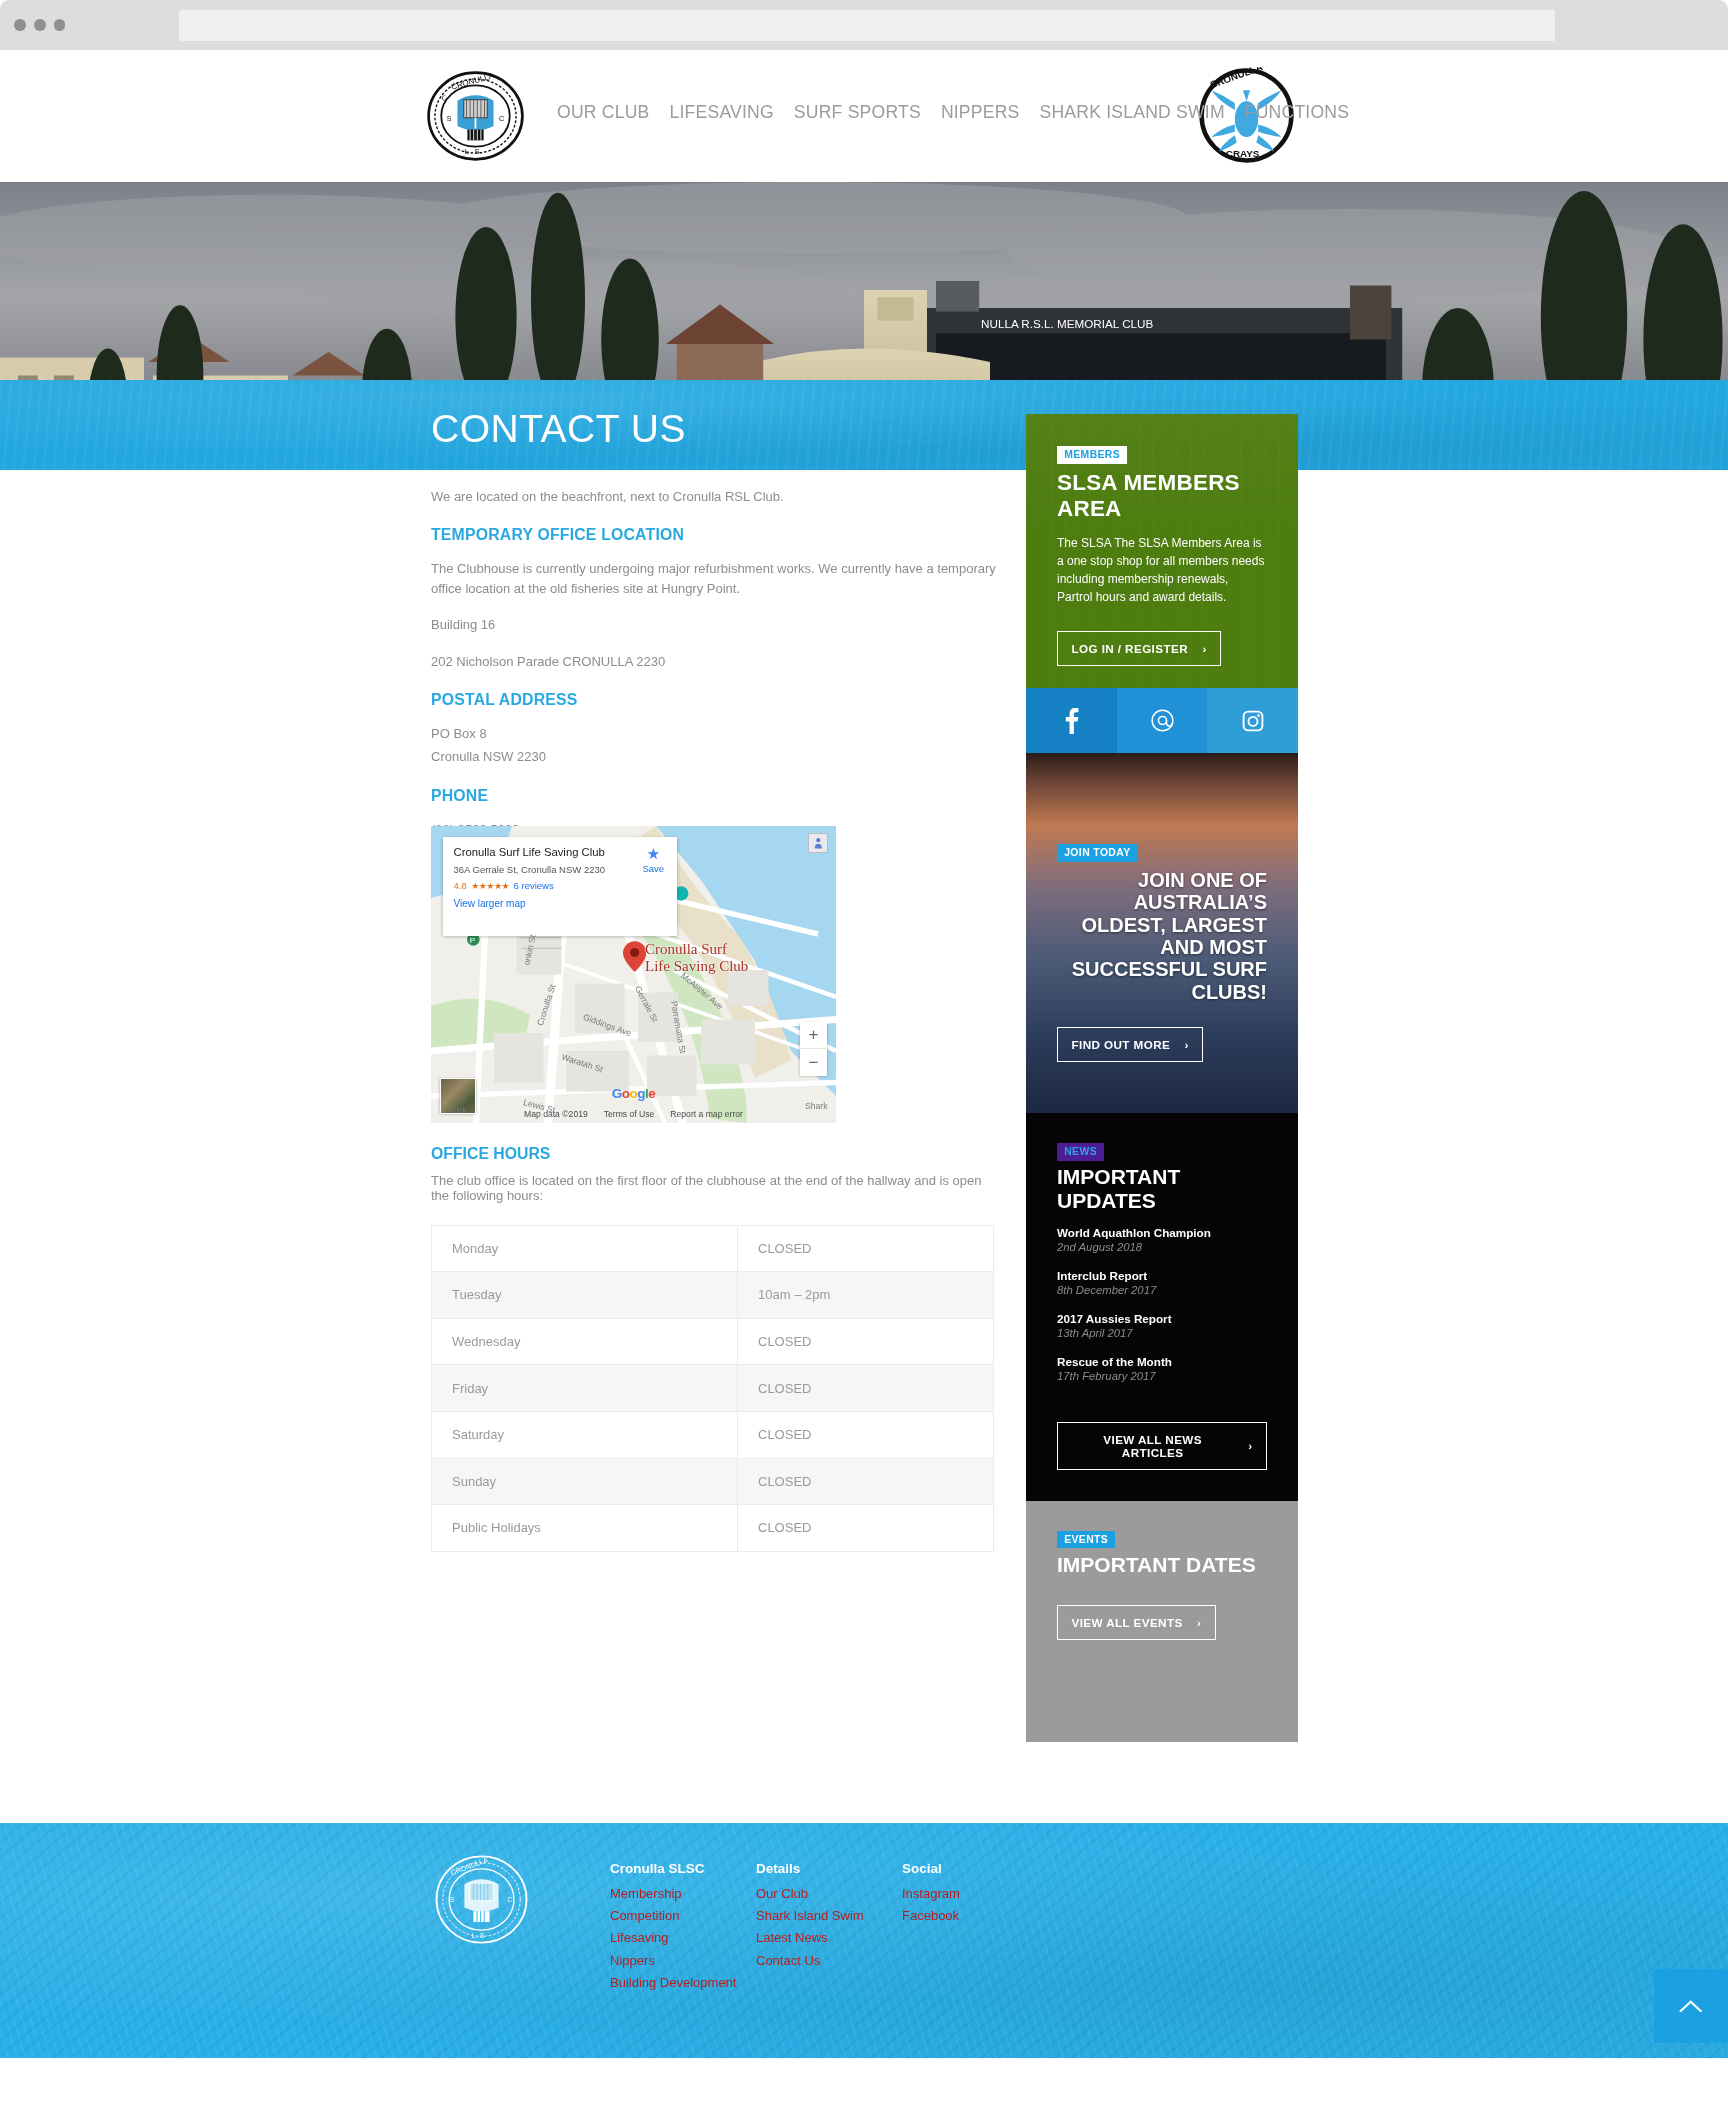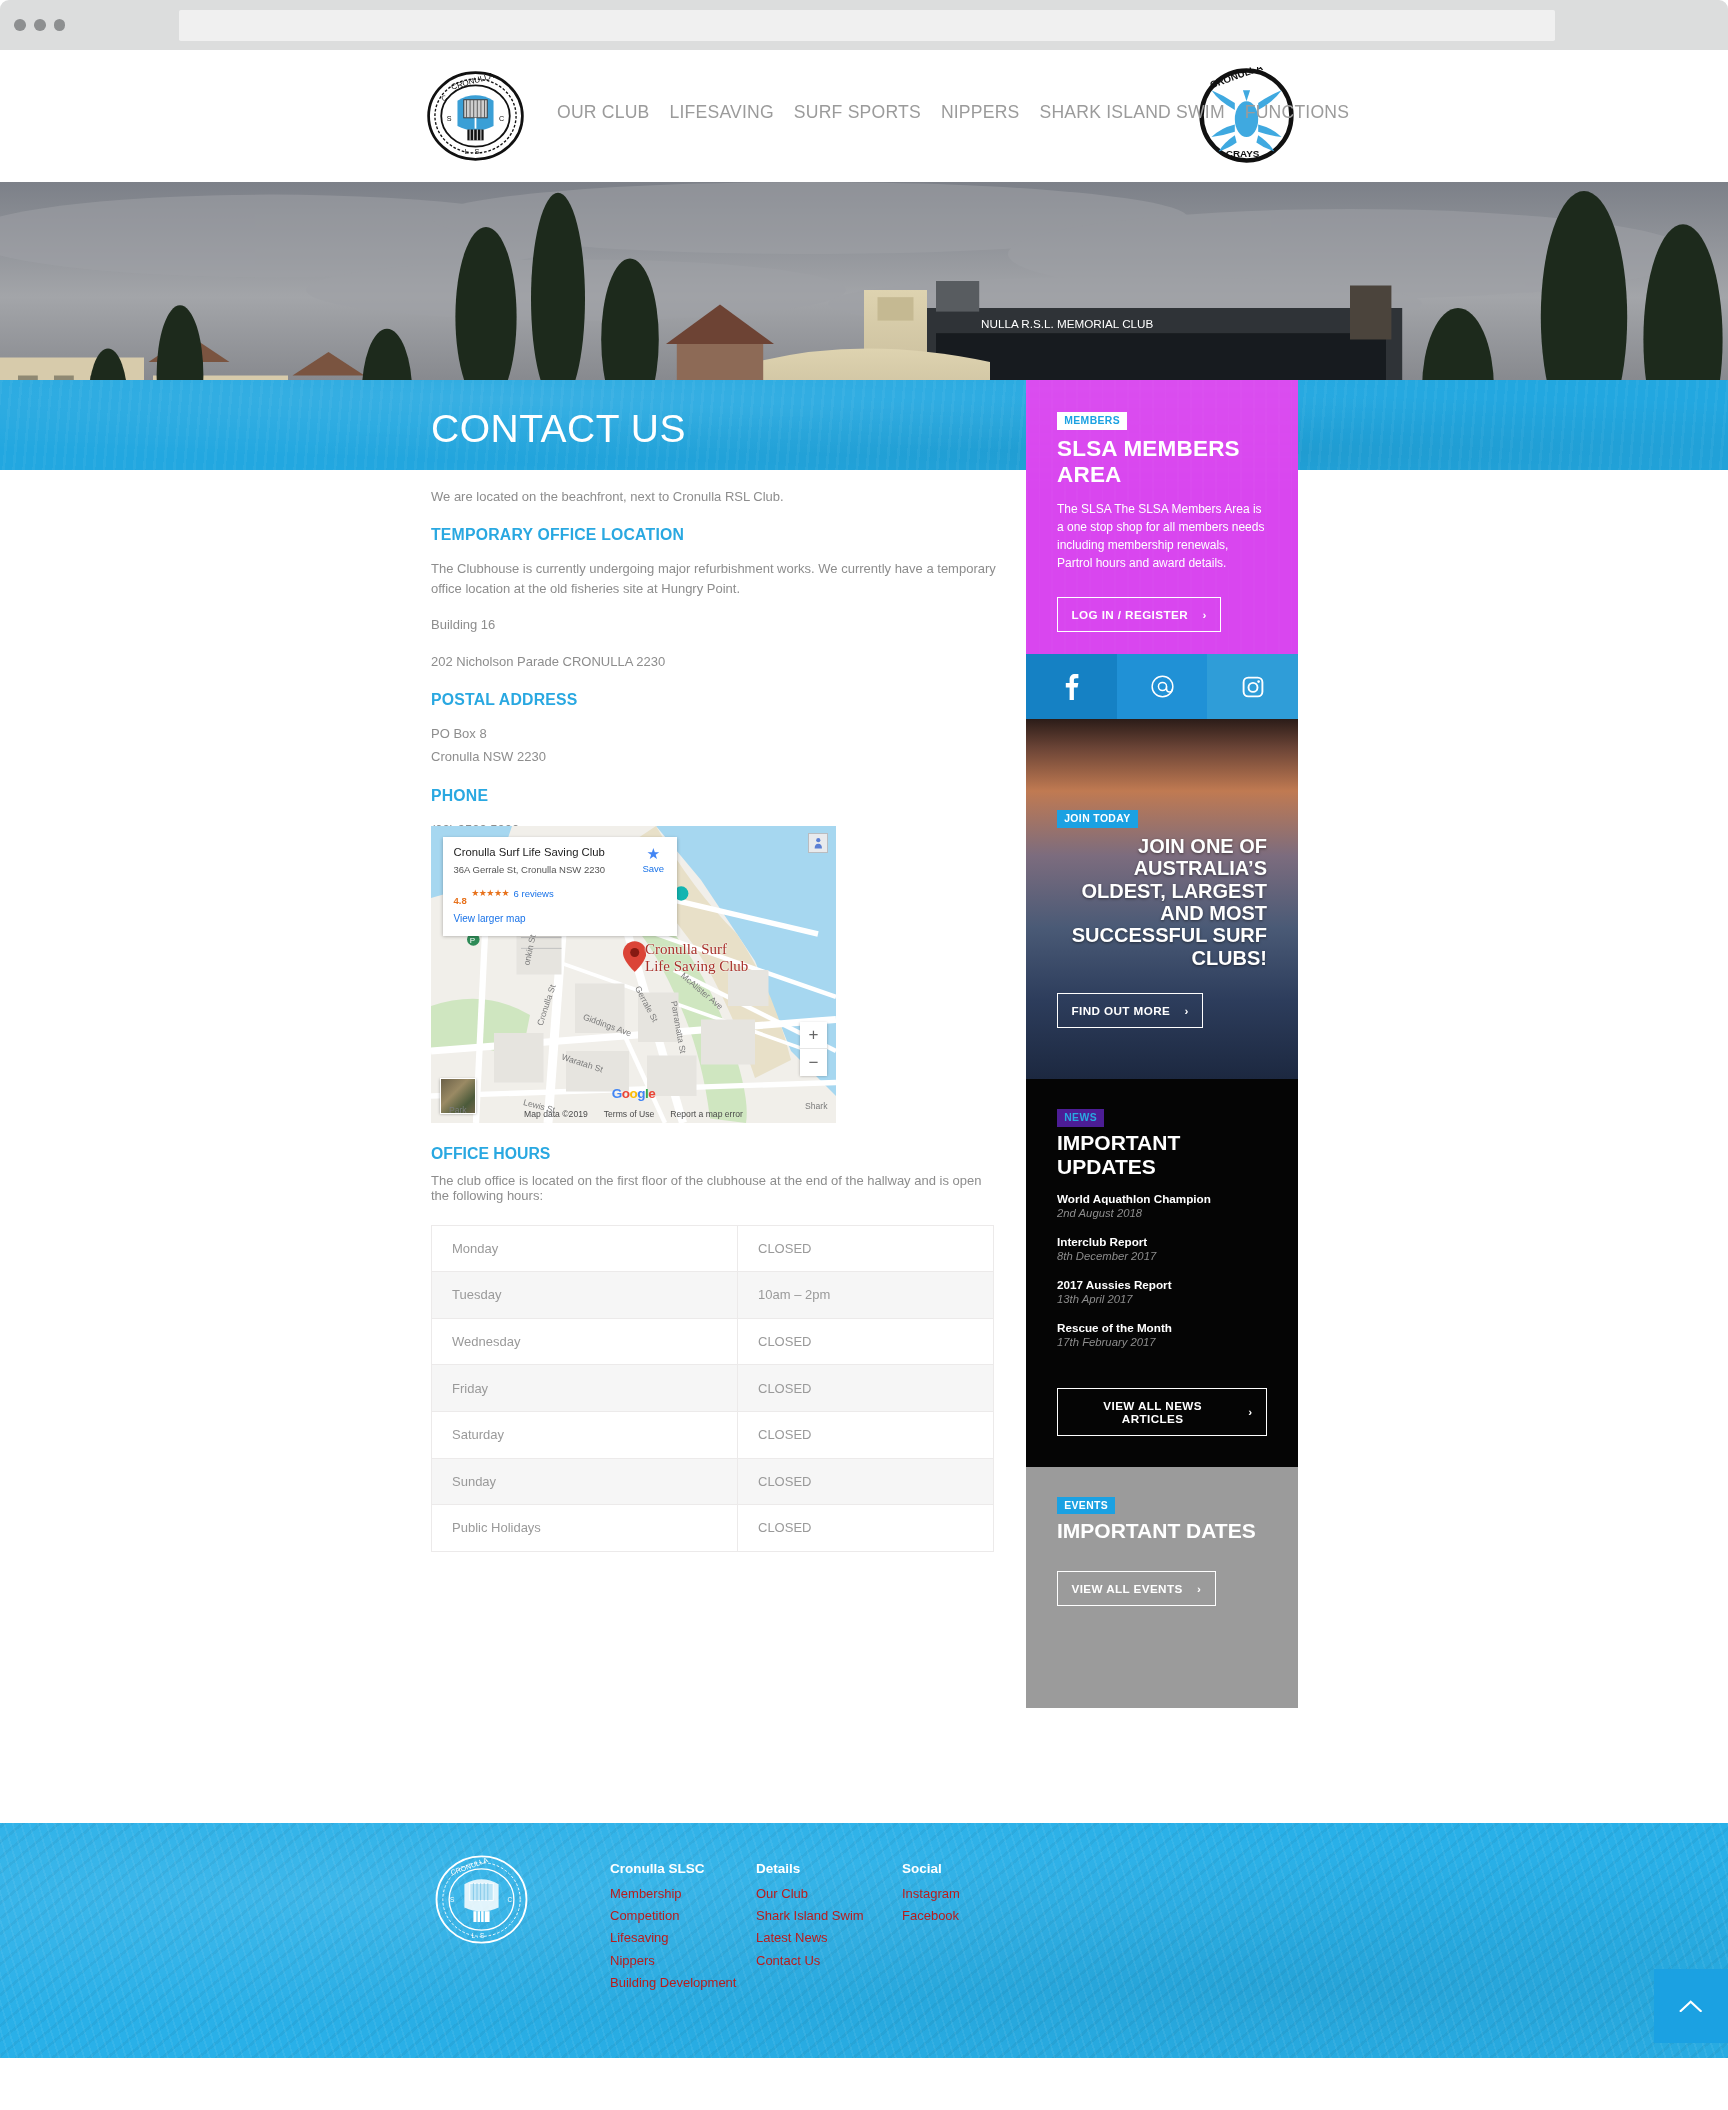--- a/index.html
+++ b/index.html
@@ -85,21 +85,21 @@
     width: 405px; height: 297px; overflow: hidden; background: #e8e6e1;
   }
   .map-bg { position: absolute; inset: 0; }
   .map-card {
     position: absolute; left: 11.7px; top: 10.8px; width: 234px; height: 99px;
     background: #fff; box-shadow: 0 0.9px 3.6px rgba(0,0,0,.3); padding: 9px 10.8px;
   }
   .mc-title { font-size: 11.3px; color: #222; line-height: 1.2; }
   .mc-addr { font-size: 9.5px; color: #555; margin-top: 4.5px; }
   .mc-rate { margin-top: 5.4px; font-size: 9.5px; display: flex; align-items: center; gap: 4.5px; }
-  .mc-num { color: #e7711b; font-weight: 700; margin-top: 15px; }
+  .mc-num { color: #e7711b; font-weight: 400; }
   .mc-stars { color: #e7711b; font-size: 9px; letter-spacing: -0.5px; }
   .mc-rev { color: #1a73e8; }
   .mc-larger { margin-top: 6.3px; font-size: 10px; color: #1a73e8; }
   .mc-save { position: absolute; right: 12.6px; top: 9px; text-align: center; }
   .mc-star { color: #4285f4; font-size: 15.3px; line-height: 1; }
   .mc-savetxt { color: #1a73e8; font-size: 9.5px; margin-top: 1.8px; }
   .pegman {
     position: absolute; right: 8px; top: 7.2px; width: 20px; height: 20px;
     background: #e8eaed; border: 0.9px solid #b9bcc0;
     display: flex; align-items: center; justify-content: center;
@@ -147,22 +147,22 @@
     border: 0.9px solid #eceaea; padding: 15.3px 20px;
     color: #9a9a9a; font-size: 13px;
   }
   table.hours tr:nth-child(even) td { background: #f6f6f6; }
   table.hours td:first-child { width: 306px; }
 
   
   .sidebar { position: absolute; left: 1026px; top: 380px; width: 272px; }
 
   .sb-members {
-    position: relative; height: 274px; background: #d946ef; overflow: hidden;
-    padding: 31px 31px 0 31px; color: #fff;
+    position: relative; height: 274px; background: #4d7c0f; overflow: hidden;
+    padding: 31px 31px 0 31px; color: #fff; margin-top: 34px;
   }
   .sb-members::before{
     content:""; position:absolute; inset:0; opacity:.16;
     background:
       linear-gradient(180deg, rgba(255,255,255,.25), rgba(255,255,255,0) 45%),
       repeating-linear-gradient(90deg, rgba(255,255,255,.12) 0 1.8px, rgba(0,0,0,0) 1.8px 12.6px);
   }
   .tag {
     display: inline-block; background: #fff; color: #1ba1e2;
     font-size: 10.4px; font-weight: 700; letter-spacing: 0.4px;

